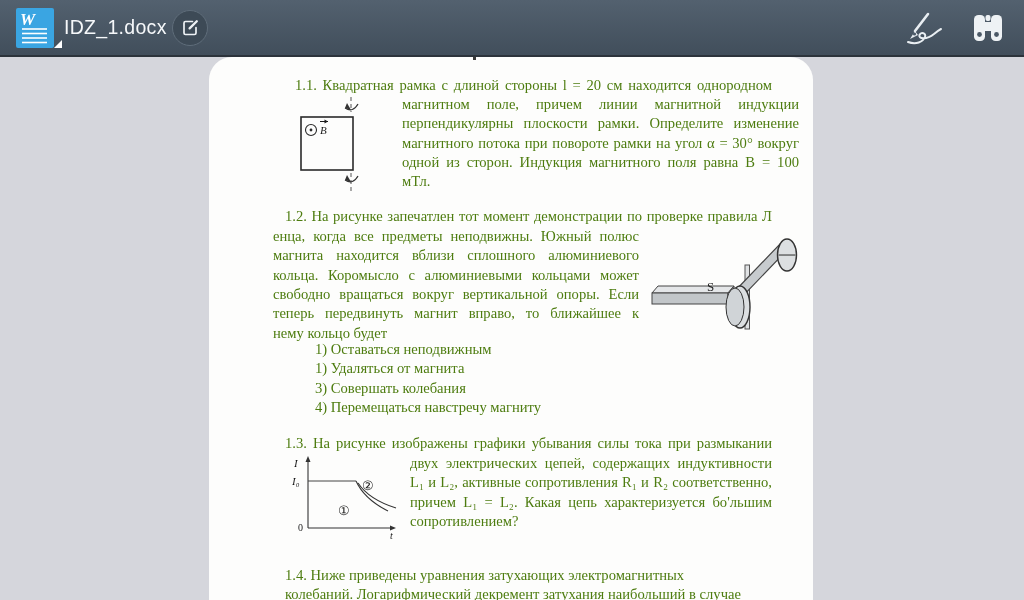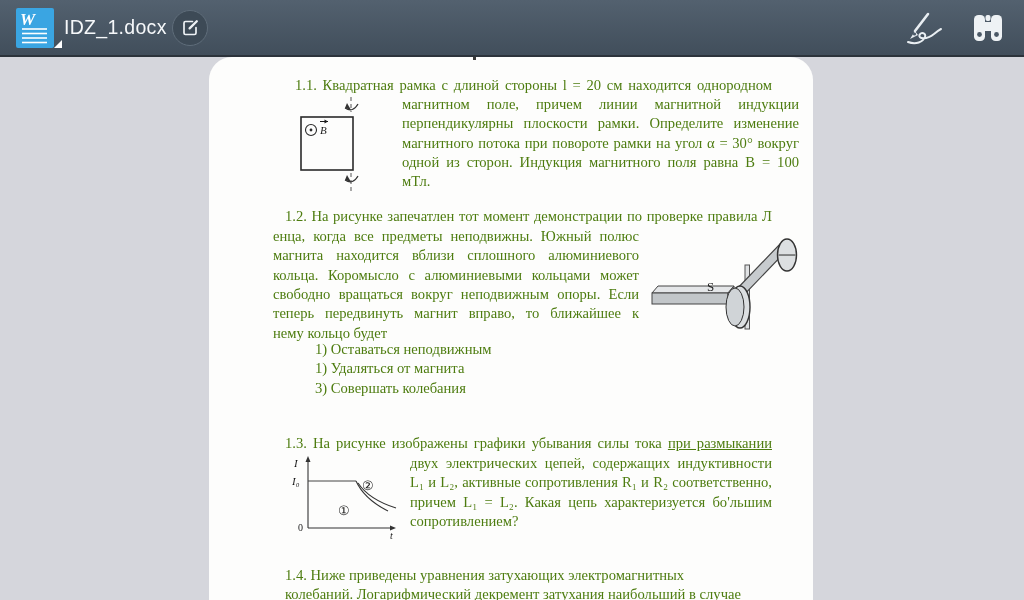--- a/index.html
+++ b/index.html
@@ -24,21 +24,21 @@
 
   
   #page{position:absolute;left:209px;top:57px;width:604px;height:581px;
         background:#fdfdfc;overflow:hidden;color:#4d7c0f;
         font-family:"Liberation Serif",serif;border-radius:23px;}
   .line{position:absolute;height:19.4px;line-height:19.4px;font-size:14.6px;white-space:nowrap;}
   .jline{white-space:normal;text-align:justify;text-align-last:justify;}
   .lblock{position:absolute;}
   .lblock .bl{height:19.35px;line-height:19.35px;font-size:14.6px;}
   .lblock .jl{text-align:justify;text-align-last:justify;}
-  .underl{text-decoration:underline;}
+  .underl{}
   .artifact{position:absolute;background:#3a3a3a;}
   svg text{font-family:"Liberation Serif",serif;}
 </style>
 </head>
 <body>
 
 <div id="screen">
 
   <div id="toolbar">
     <svg id="word-icon" viewBox="0 0 38 40">
@@ -108,29 +108,30 @@
       <line x1="26" y1="24.5" x2="34" y2="24.5" stroke="#1a1a1a" stroke-width="1"></line>
       <path d="M34,24.5 L30.5,22.5 L30.5,26.5 Z" fill="#1a1a1a"></path>
     </svg>
 
     <div class="line jline" style="left:76px;top:150px;width:487px;">1.2. На рисунке запечатлен тот момент демонстрации по проверке правила Л</div>
 
     <div class="lblock" style="left:64px;top:170px;width:366px;">
       <div class="bl jl">енца, когда все предметы неподвижны. Южный полюс</div>
       <div class="bl jl">магнита находится вблизи сплошного алюминиевого</div>
       <div class="bl jl">кольца. Коромысло с алюминиевыми кольцами может</div>
-      <div class="bl jl">свободно вращаться вокруг неподвижным опоры. Если</div>
+      <div class="bl jl">свободно вращаться вокруг вертикальной опоры. Если</div>
       <div class="bl jl">теперь передвинуть магнит вправо, то ближайшее к</div>
       <div class="bl">нему кольцо будет</div>
     </div>
 
     <div class="lblock" style="left:106px;top:283px;width:320px;">
       <div class="bl">1)  Оставаться неподвижным</div>
       <div class="bl">1)  Удаляться от магнита</div>
       <div class="bl">3)  Совершать колебания</div>
+      <div class="bl">4)  Перемещаться навстречу магниту</div>
     </div>
 
     <svg style="position:absolute;left:441px;top:171px;" width="160" height="115" viewBox="0 0 160 115">
       <rect x="95" y="37" width="4.5" height="64" fill="#e0e2e4" stroke="#555" stroke-width="1"></rect>
       <polygon points="2,65 78,65 84,58 8,58" fill="#e4e6e8" stroke="#444" stroke-width="1"></polygon>
       <rect x="2" y="65" width="76" height="11" fill="#c2c6c9" stroke="#444" stroke-width="1"></rect>
       <polygon points="78,65 84,58 84,70 78,76" fill="#9aa0a5" stroke="#444" stroke-width="1"></polygon>
       <text x="57" y="63" font-size="13" fill="#222">S</text>
       <polygon points="84,64 130,16 137,22 91,70" fill="#c7cbce" stroke="#444" stroke-width="1.2"></polygon>
       <ellipse cx="137" cy="27" rx="9.5" ry="16" fill="#dcdfe1" stroke="#333" stroke-width="1.4"></ellipse>

